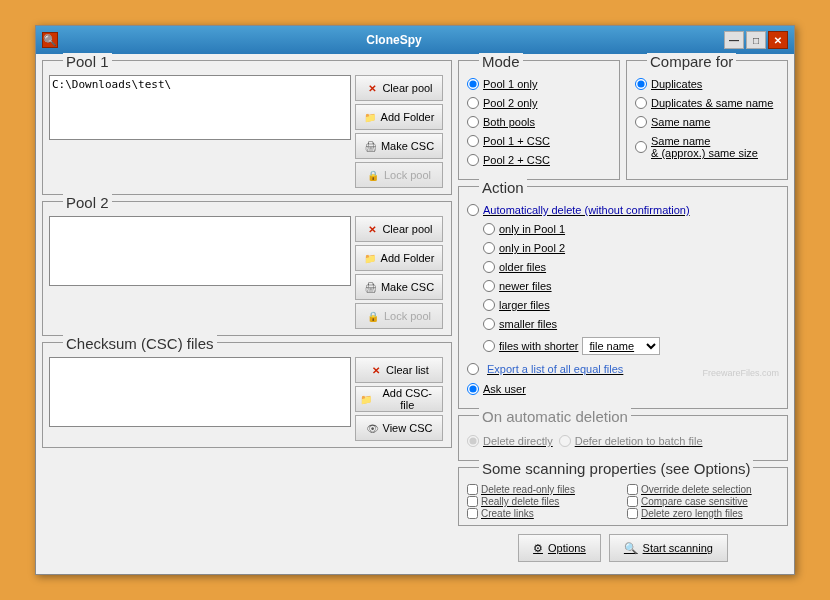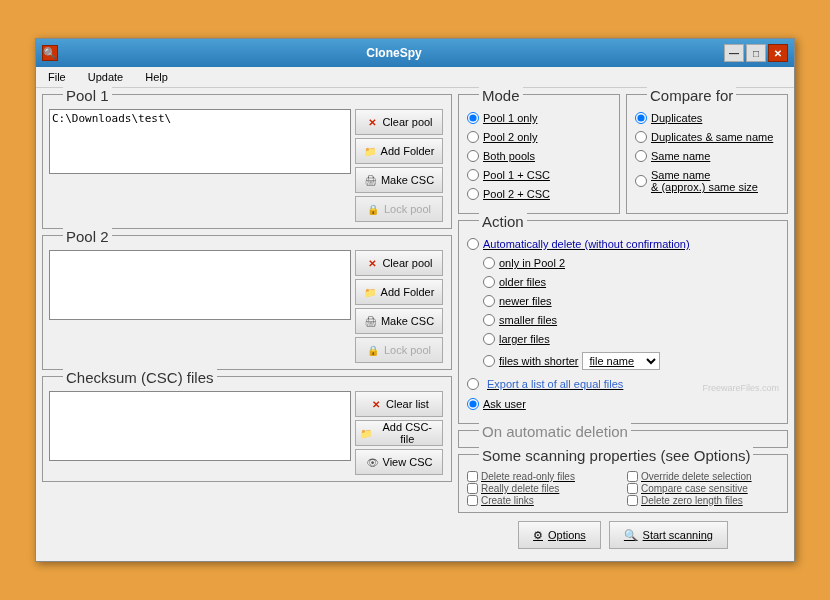--- a/index.html
+++ b/index.html
@@ -261,25 +261,20 @@
       <span style="color:#ff8800;font-weight:bold;font-size:11px;">🔍</span>
     </div>
     <div class="title-text">CloneSpy</div>
     <div class="title-controls">
       <div class="title-btn">—</div>
       <div class="title-btn">□</div>
       <div class="title-btn close">✕</div>
     </div>
   </div>
 
-  <div class="menu-bar">
-    <div class="menu-item">File</div>
-    <div class="menu-item">Update</div>
-    <div class="menu-item">Help</div>
-  </div>
 
   <div class="main-content">
 
     <div class="left-panel">
 
       <div class="group-box" style="padding-top:10px;">
         <span class="group-box-title">Pool 1</span>
         <div class="pool-inner">
           <textarea class="pool-list" readonly="" style="">C:\Downloads\test\</textarea>
           <div class="pool-buttons">
@@ -400,37 +395,41 @@
       </div>
 
       <div class="group-box action-box" style="padding-top:10px; margin-top:2px;">
         <span class="group-box-title">Action</span>
         <div class="radio-row">
           <input type="radio" name="action" style="">
           <label class="action-header">Automatically delete (without confirmation)</label>
         </div>
         <div class="radio-row indent">
           <input type="radio" name="action" style="">
+          <label>only in Pool 1</label>
+        </div>
+        <div class="radio-row indent">
+          <input type="radio" name="action" style="">
           <label>only in Pool 2</label>
         </div>
         <div class="radio-row indent">
           <input type="radio" name="action" style="">
           <label>older files</label>
         </div>
         <div class="radio-row indent">
           <input type="radio" name="action" style="">
           <label>newer files</label>
         </div>
         <div class="radio-row indent">
           <input type="radio" name="action" style="">
+          <label>larger files</label>
+        </div>
+        <div class="radio-row indent">
+          <input type="radio" name="action" style="">
           <label>smaller files</label>
-        </div>
-        <div class="radio-row indent">
-          <input type="radio" name="action" style="">
-          <label>larger files</label>
         </div>
         <div class="radio-row indent">
           <input type="radio" name="action" style="">
           <label>files with shorter</label>
           <select class="dropdown-inline">
             <option>file name</option>
             <option>path name</option>
           </select>
         </div>
         <div class="radio-row">
@@ -439,20 +438,30 @@
         </div>
         <div class="radio-row">
           <input type="radio" name="action" checked="" style="">
           <label>Ask user</label>
         </div>
         <div style="position:absolute;right:8px;bottom:30px;font-size:9px;color:rgba(120,120,120,0.3);pointer-events:none;">FreewareFiles.com</div>
       </div>
 
       <div class="group-box on-auto-box" style="padding-top:10px; margin-top:2px;">
         <span class="group-box-title grayed">On automatic deletion</span>
+        <div style="display:flex; gap:6px; align-items:center; margin-top:2px;">
+          <div class="radio-row">
+            <input type="radio" name="ondel" checked="" disabled="" style="">
+            <label class="grayed">Delete directly</label>
+          </div>
+          <div class="radio-row">
+            <input type="radio" name="ondel" disabled="" style="">
+            <label class="grayed">Defer deletion to batch file</label>
+          </div>
+        </div>
       </div>
 
       <div class="group-box scan-props-box" style="padding-top:10px; margin-top:2px;">
         <span class="group-box-title">Some scanning properties (see Options)</span>
         <div class="scan-props-grid">
           <div class="scan-prop-item">
             <input type="checkbox" style="">
             <span>Delete read-only files</span>
           </div>
           <div class="scan-prop-item">

